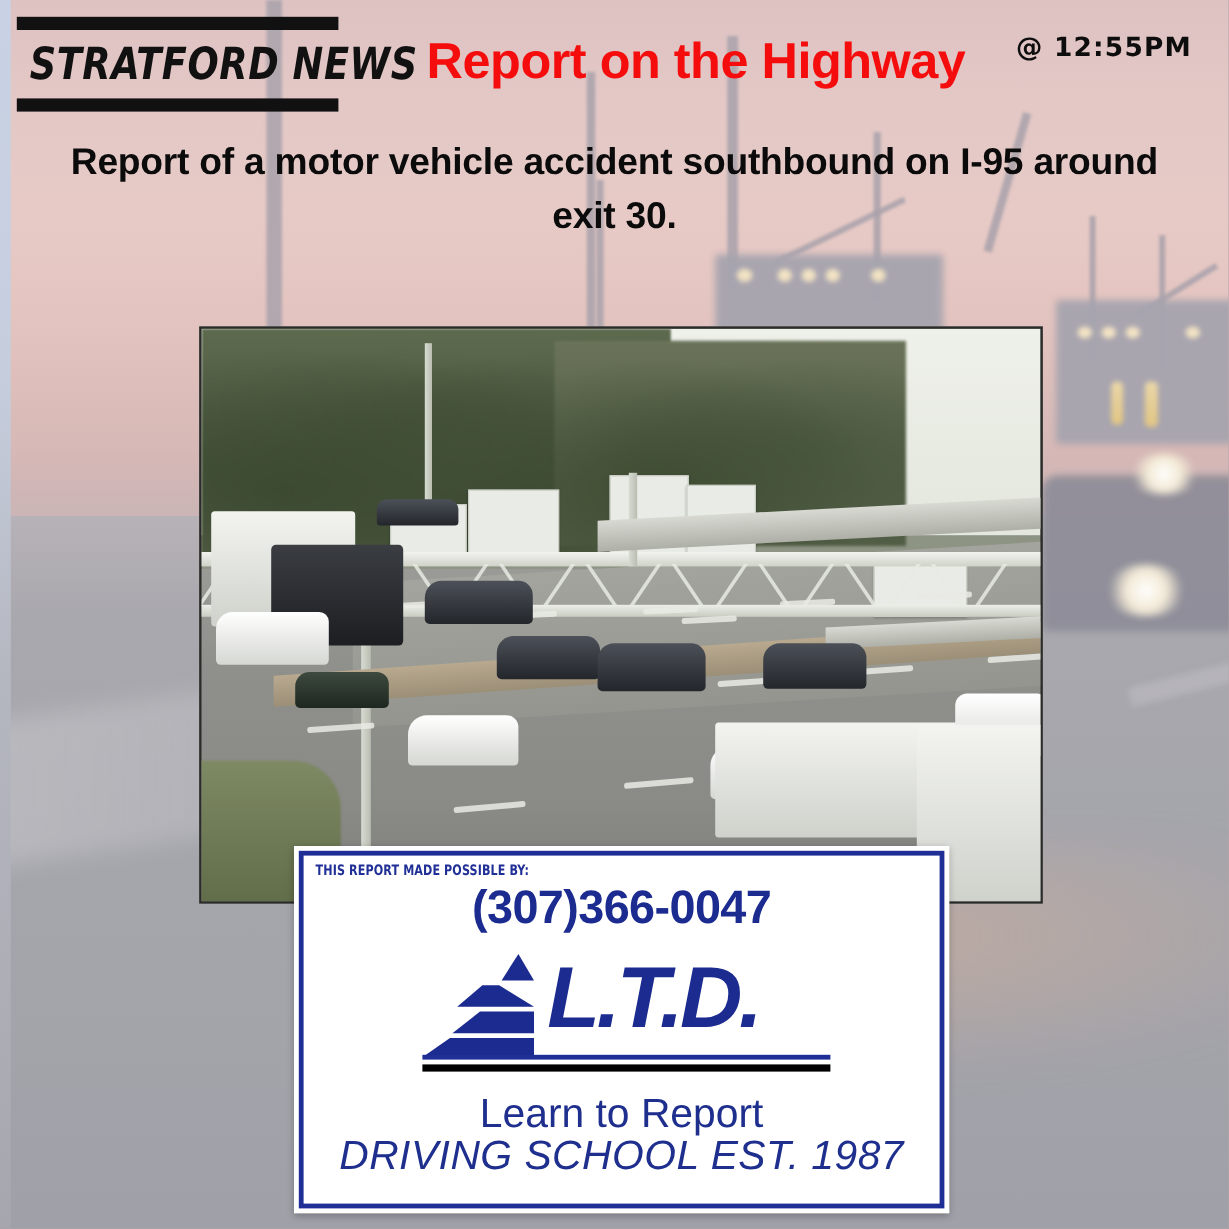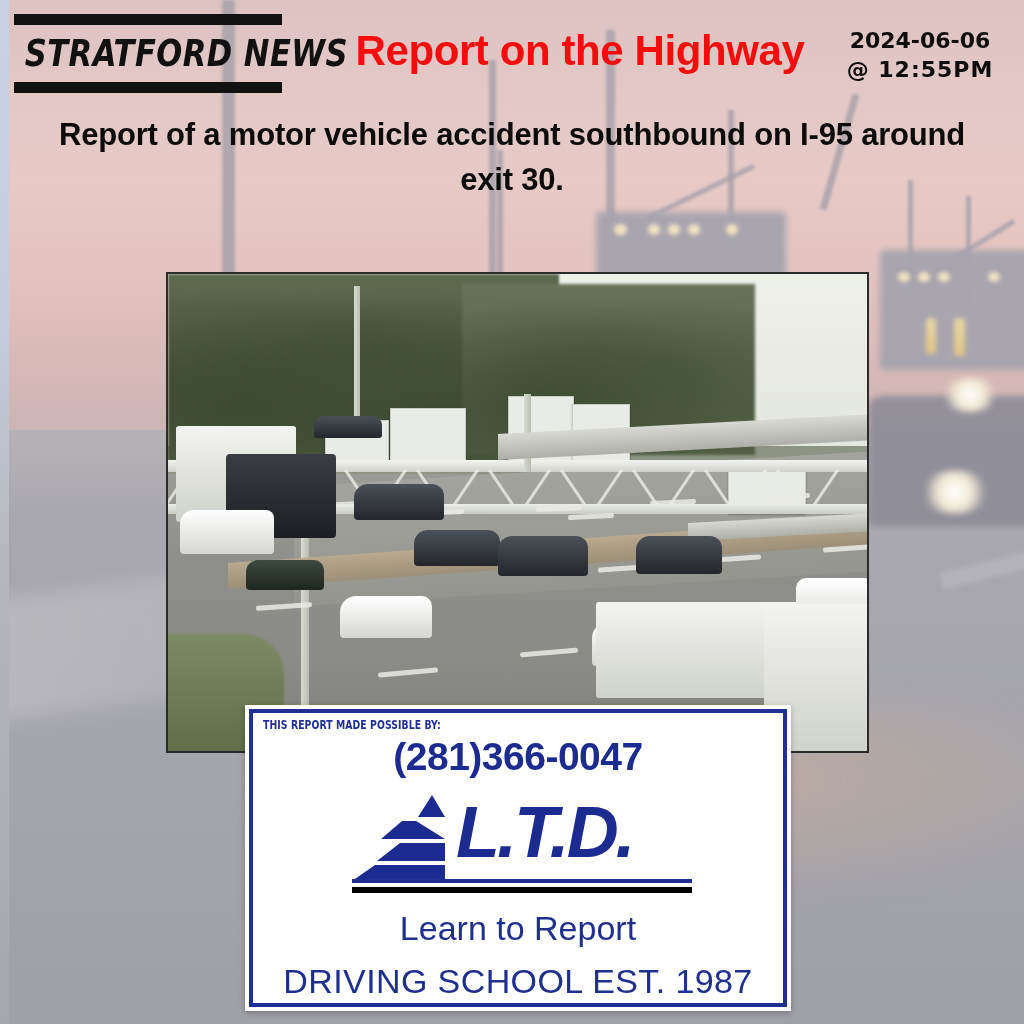--- a/index.html
+++ b/index.html
@@ -347,23 +347,24 @@
   .ad-line1 {
     position: absolute;
     left: 0; top: 196px; width: 100%;
     text-align: center;
     font-size: 34px;
     color: #1e2f8e;
     letter-spacing: 0px;
   }
   .ad-line2 {
     position: absolute;
-    left: 0; top: 249px; width: 100%;
+    left: 0; top: 231px; width: 100%;
     text-align: center;
     font-size: 34px;
+    font-style: italic;
     color: #1e2f8e;
     letter-spacing: 0.4px;
   }
 </style>
 </head>
 <body>
 
 <div id="page">
 
   <div class="bg-layer">
@@ -408,21 +409,20 @@
 
   <div class="masthead">
     <div class="rule top"></div>
     <div class="brand">STRATFORD NEWS</div>
     <div class="rule bottom"></div>
   </div>
 
   <div class="headline">Report on the Highway</div>
 
   <div class="stamp">
-    <div class="line1">2024-06-06</div>
     <div class="line2">@ 12:55PM</div>
   </div>
 
   <div class="lede">Report of a motor vehicle accident southbound on I-95 around exit 30.</div>
 
   <div class="camera">
     <div class="cam-sky"></div>
     <div class="cam-trees"></div>
     <div class="cam-trees2"></div>
 
@@ -496,21 +496,21 @@
     <div class="veh white" style="left:172px;top:322px;width:92px;height:42px;border-radius:16px 10px 4px 4px;"></div>
     <div class="veh white" style="left:424px;top:348px;width:96px;height:44px;border-radius:16px 10px 4px 4px;"></div>
     <div class="veh truck" style="left:428px;top:328px;width:230px;height:96px;"></div>
     <div class="veh white" style="left:628px;top:304px;width:76px;height:52px;border-radius:10px 8px 3px 3px;"></div>
     <div class="veh truck" style="left:596px;top:330px;width:110px;height:150px;"></div>
   </div>
 
   <div class="ad">
     <div class="ad-inner">
       <div class="ad-tag">THIS REPORT MADE POSSIBLE BY:</div>
-      <div class="ad-phone">(281)366-0047</div>
+      <div class="ad-phone">(307)366-0047</div>
 
       <div class="logo-row">
         <div class="logo-box">
           <svg class="wedge" viewBox="0 0 112 86">
             <polygon points="88,0 74,22 101,22" fill="#1b2b8f"></polygon>
             <polygon points="72,26 58,26 37,44 101,44" fill="#1b2b8f"></polygon>
             <polygon points="56,48 33,66 101,66 101,48" fill="#1b2b8f"></polygon>
             <polygon points="31,70 8,86 101,86 101,70" fill="#1b2b8f"></polygon>
           </svg>
           <div class="ltd-text">L.T.D.</div>

